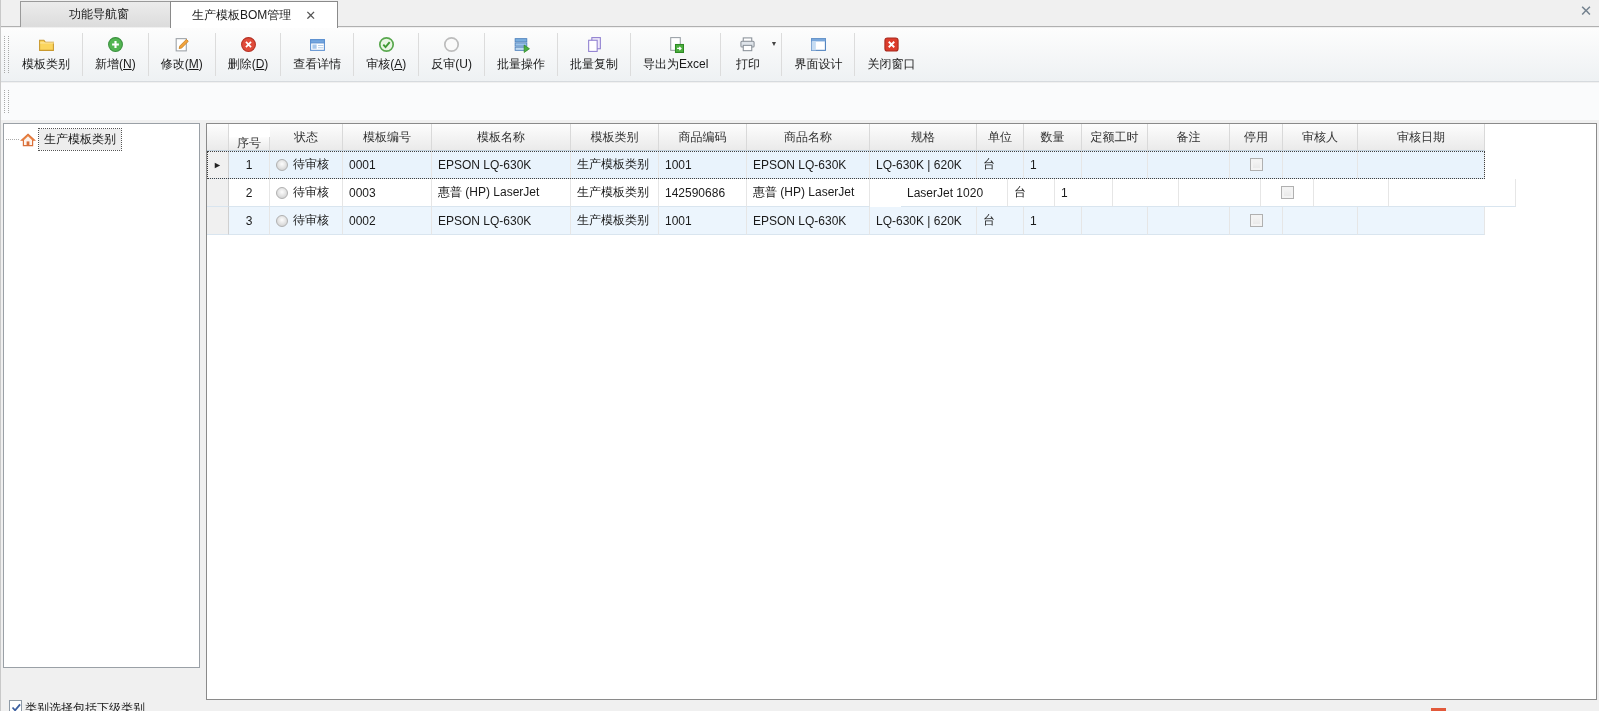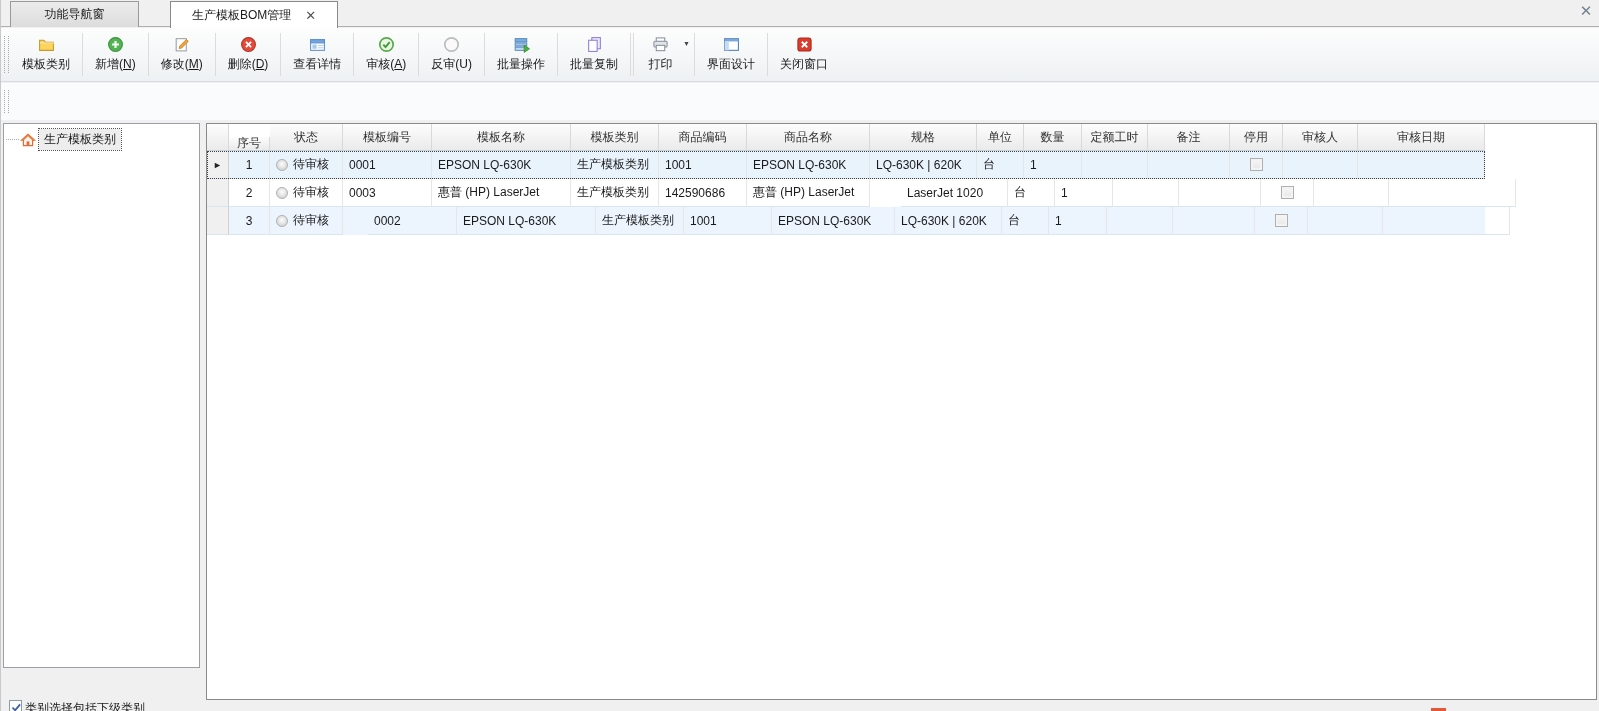--- a/index.html
+++ b/index.html
@@ -3,21 +3,21 @@
 <meta charset="utf-8">
 <style>
   * { margin:0; padding:0; box-sizing:border-box; }
   html,body { background:#e8e8e8; }
   body { font-family:"Liberation Sans","DejaVu Sans",sans-serif; font-size:12px; color:#1a1a1a; }
   #app { position:relative; width:1599px; height:711px; background:#f0f0f0; overflow:hidden; border-left:1px solid #c9c9c9; }
 
   
   .tabbar { position:absolute; left:0; top:0; width:1599px; height:27px; background:#f0f0f0; border-bottom:1px solid #b0b0b0; }
   .tab { position:absolute; top:1px; height:26px; display:flex; align-items:center; justify-content:center; cursor:default; }
-  .tab.inactive { left:9px; width:129px; background:linear-gradient(#ececec,#dcdcdc); border:1px solid #9a9a9a; border-bottom:none; }
+  .tab.inactive { left:19px; width:158px; background:linear-gradient(#ececec,#dcdcdc); border:1px solid #9a9a9a; border-bottom:none; }
   .tab.active { left:169px; width:168px; background:#fff; border:1px solid #8a8a8a; border-bottom:none; height:27px; z-index:2; }
   .tab .tab-close { margin-left:14px; color:#555; font-size:13px; line-height:1; cursor:pointer; }
   .win-close { position:absolute; right:6px; top:3px; width:16px; height:16px; color:#74828f; font-size:15px; line-height:16px; text-align:center; cursor:pointer; }
 
   
   .toolbar { position:absolute; left:0; top:28px; width:1599px; height:54px; background:linear-gradient(#fdfdfd,#eef1f3); border-bottom:1px solid #d6dade; display:flex; align-items:stretch; }
   .grip { width:5px; margin:8px 2px 8px 3px; border-left:1px dotted #a8a8a8; border-right:1px dotted #a8a8a8; }
   .tbtn { display:flex; flex-direction:column; align-items:center; justify-content:center; gap:3px; padding:4px 11px 5px; min-width:58px; cursor:pointer; position:relative; }
   .tlabel { white-space:nowrap; color:#1a1a1a; }
   .tlabel u { text-decoration:underline; }
@@ -179,20 +179,30 @@
       <span class="ticon">
         <svg width="17" height="17" viewBox="0 0 16 16">
             <rect x="5.5" y="1.5" width="8" height="10.5" fill="#efeaf9" stroke="#8f7fd0"></rect>
             <rect x="2.5" y="4" width="8" height="10.5" fill="#fff" stroke="#8f7fd0"></rect>
           </svg>
       </span>
       <span class="tlabel">批量复制</span>
     </div>
     <div class="tsep"></div>
 
+    <div class="tbtn">
+      <span class="ticon">
+        <svg width="17" height="17" viewBox="0 0 16 16">
+            <rect x="3.5" y="1.5" width="9" height="12" fill="#fff" stroke="#9aa0a6"></rect>
+            <rect x="8" y="8" width="7.5" height="7.5" fill="#4caf3f" stroke="#2e8a24"></rect>
+            <path d="M9.5 11.7h3.4M11.6 10.2l1.6 1.5-1.6 1.5" stroke="#fff" stroke-width="1.1" fill="none"></path>
+          </svg>
+      </span>
+      <span class="tlabel">导出为Excel</span>
+    </div>
     <div class="tsep"></div>
 
     <div class="tbtn" style="padding-right:18px;">
       <span class="ticon">
         <svg width="17" height="17" viewBox="0 0 16 16">
             <rect x="4" y="1.8" width="8" height="3.6" fill="#fff" stroke="#8a9199"></rect>
             <rect x="1.8" y="5" width="12.4" height="5.4" rx="1" fill="#dfe4ea" stroke="#8a9199"></rect>
             <rect x="4" y="8.8" width="8" height="5" fill="#fff" stroke="#8a9199"></rect>
           </svg>
       </span>
@@ -348,21 +358,21 @@
             <div class="gc center" style="width: 53px;">
               <span class="gcb"></span>
             </div>
             <div class="gc" style="width: 75px;"></div>
             <div class="gc" style="width: 127px;"></div>
           </div>
           <div class="grid-row zebra">
             <div class="gc ind" style="width: 22px;"></div>
             <div class="gc center" style="width: 41px;">3</div>
             <div class="gc" style="width: 73px;"><span class="orb"></span>待审核</div>
-            <div class="gc" style="width: 89px; margin-left: 25px;">0002</div>
+            <div class="gc" style="width: 89px;">0002</div>
             <div class="gc" style="width: 139px;">EPSON LQ-630K</div>
             <div class="gc" style="width: 88px;">生产模板类别</div>
             <div class="gc" style="width: 88px;">1001</div>
             <div class="gc" style="width: 123px;">EPSON LQ-630K</div>
             <div class="gc" style="width: 107px;">LQ-630K | 620K</div>
             <div class="gc" style="width: 47px;">台</div>
             <div class="gc" style="width: 58px;">1</div>
             <div class="gc" style="width: 66px;"></div>
             <div class="gc" style="width: 82px;"></div>
             <div class="gc center" style="width: 53px;">

